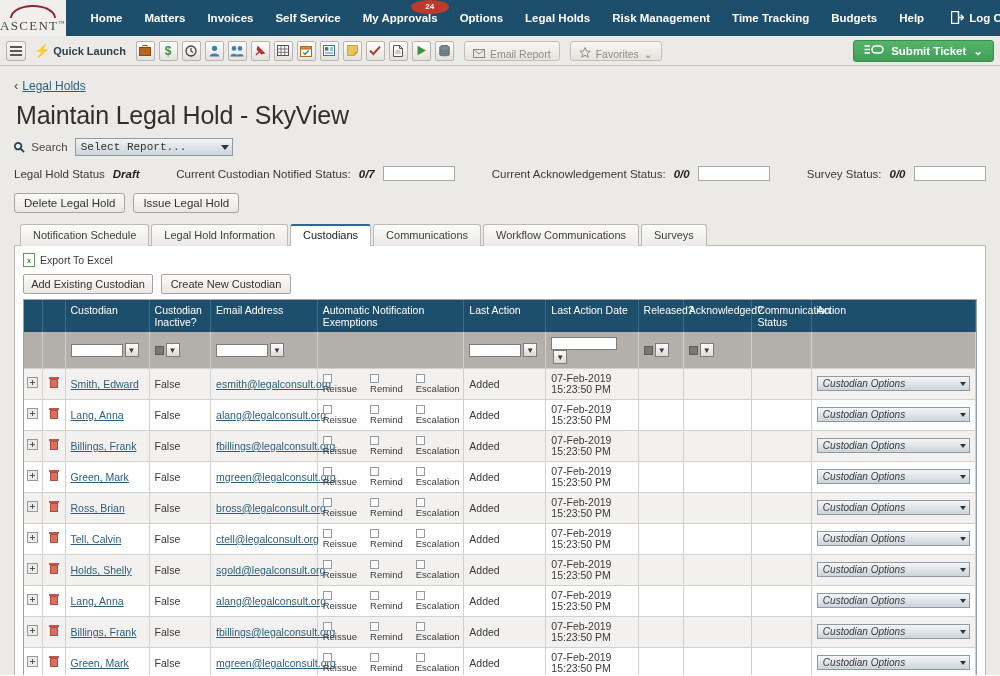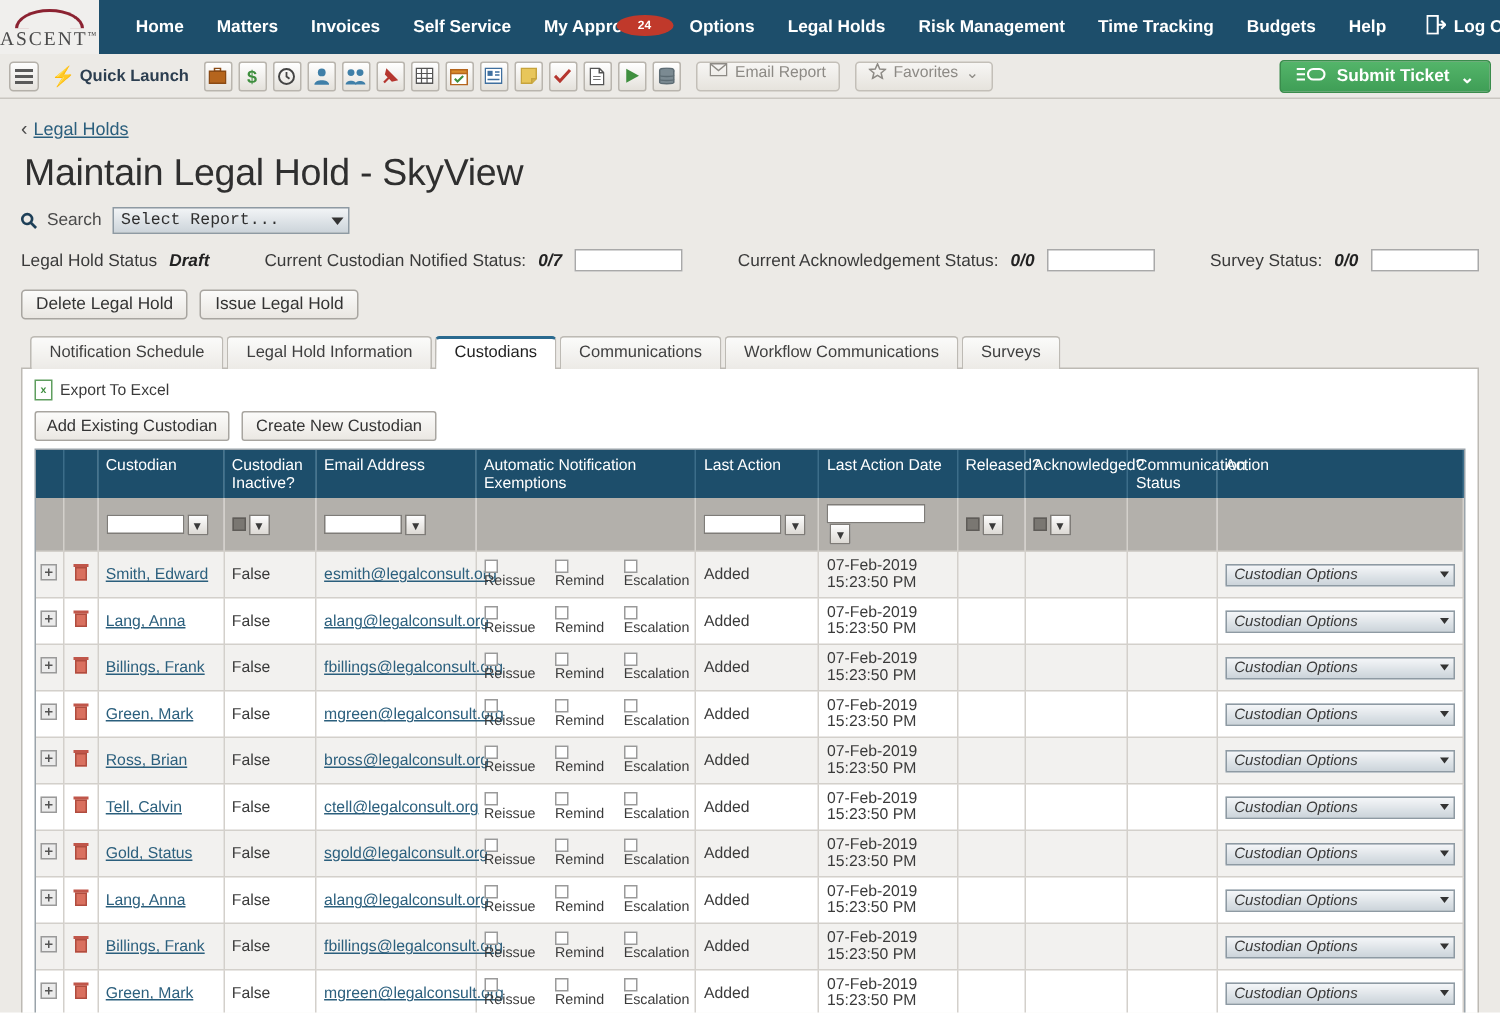--- a/index.html
+++ b/index.html
@@ -60,21 +60,21 @@
     padding: 0 11px;
     font-size: 11.5px;
     font-weight: bold;
     color: #ffffff;
     line-height: 36px;
     white-space: nowrap;
     cursor: pointer;
   }
   .nav-badge {
     position: absolute;
-    top: 10px; right: 0px;
+    top: 0; right: 0px;
     background: #c0392b;
     color: #fff;
     font-size: 8px;
     font-weight: bold;
     border-radius: 50%;
     width: 38px; height: 14px;
     line-height: 14px;
     text-align: center;
   }
   .nav-right {
@@ -134,21 +134,21 @@
     cursor: pointer;
     position: relative;
   }
   .qicon svg { display: block; }
   .pillbtn {
     height: 20px;
     border: 1px solid #c3bfb8;
     border-radius: 3px;
     background: linear-gradient(#f7f6f4,#e6e3dd);
     display: flex;
-    align-items: flex-start;
+    align-items: flex-end;
     gap: 5px;
     padding: 0 8px;
     font-size: 10.5px;
     color: #8d8a85;
     margin-left: 6px;
     cursor: pointer;
     white-space: nowrap;
   }
   .submit-ticket {
     margin-left: auto;
@@ -908,21 +908,21 @@
               <td>
                 <div class="opt-select">
                   <span>Custodian Options</span>
                   <span class="opt-caret"></span>
                 </div>
               </td>
             </tr>
             <tr class="data-row odd">
               <td class="expand-cell"><span class="expander"></span></td>
               <td class="del-cell"><span class="trash"><span class="lid"></span><span class="can"></span></span></td>
-              <td><span class="link">Gold, Status</span></td>
+              <td><span class="link">Holds, Shelly</span></td>
               <td>False</td>
               <td><span class="link">sgold@legalconsult.org</span></td>
               <td>
                 <div class="exempt-group">
                   <div class="exempt-item">
                     <span class="cb"></span>
                     <span>Reissue</span>
                   </div>
                   <div class="exempt-item">
                     <span class="cb"></span>

